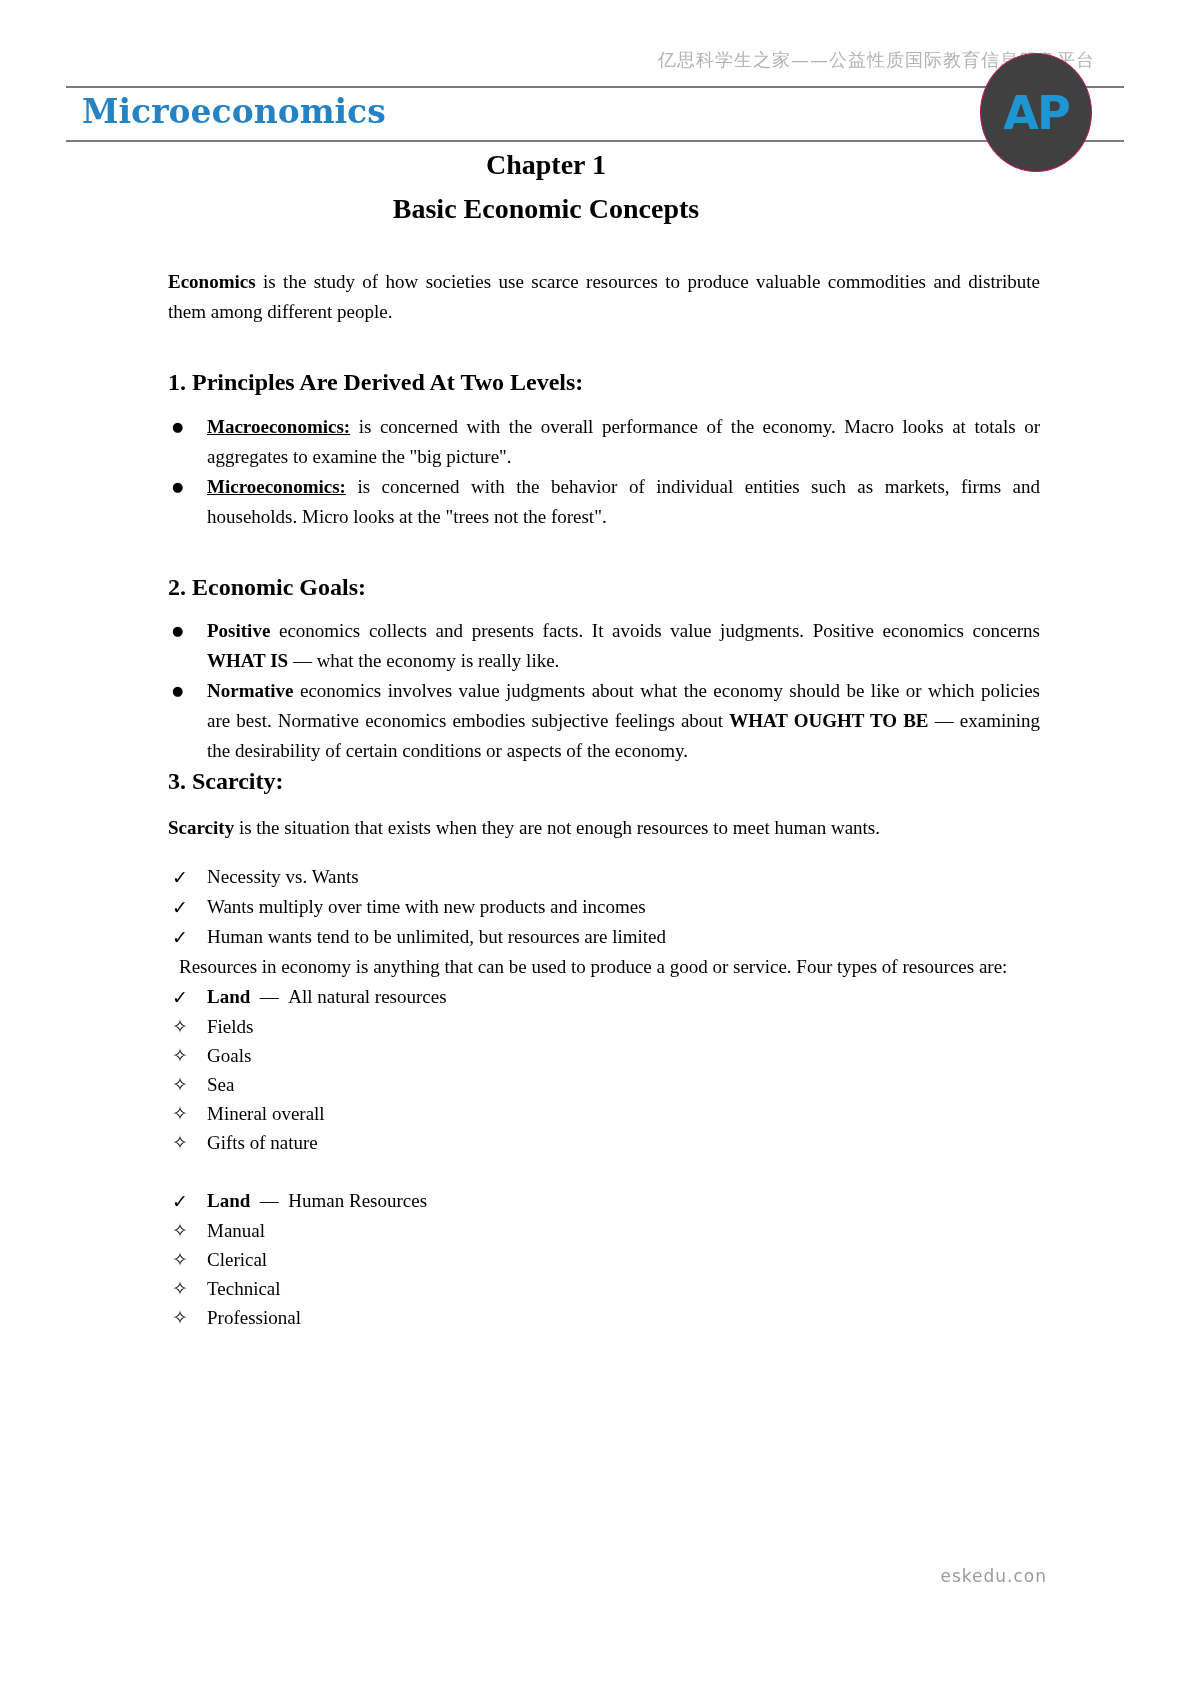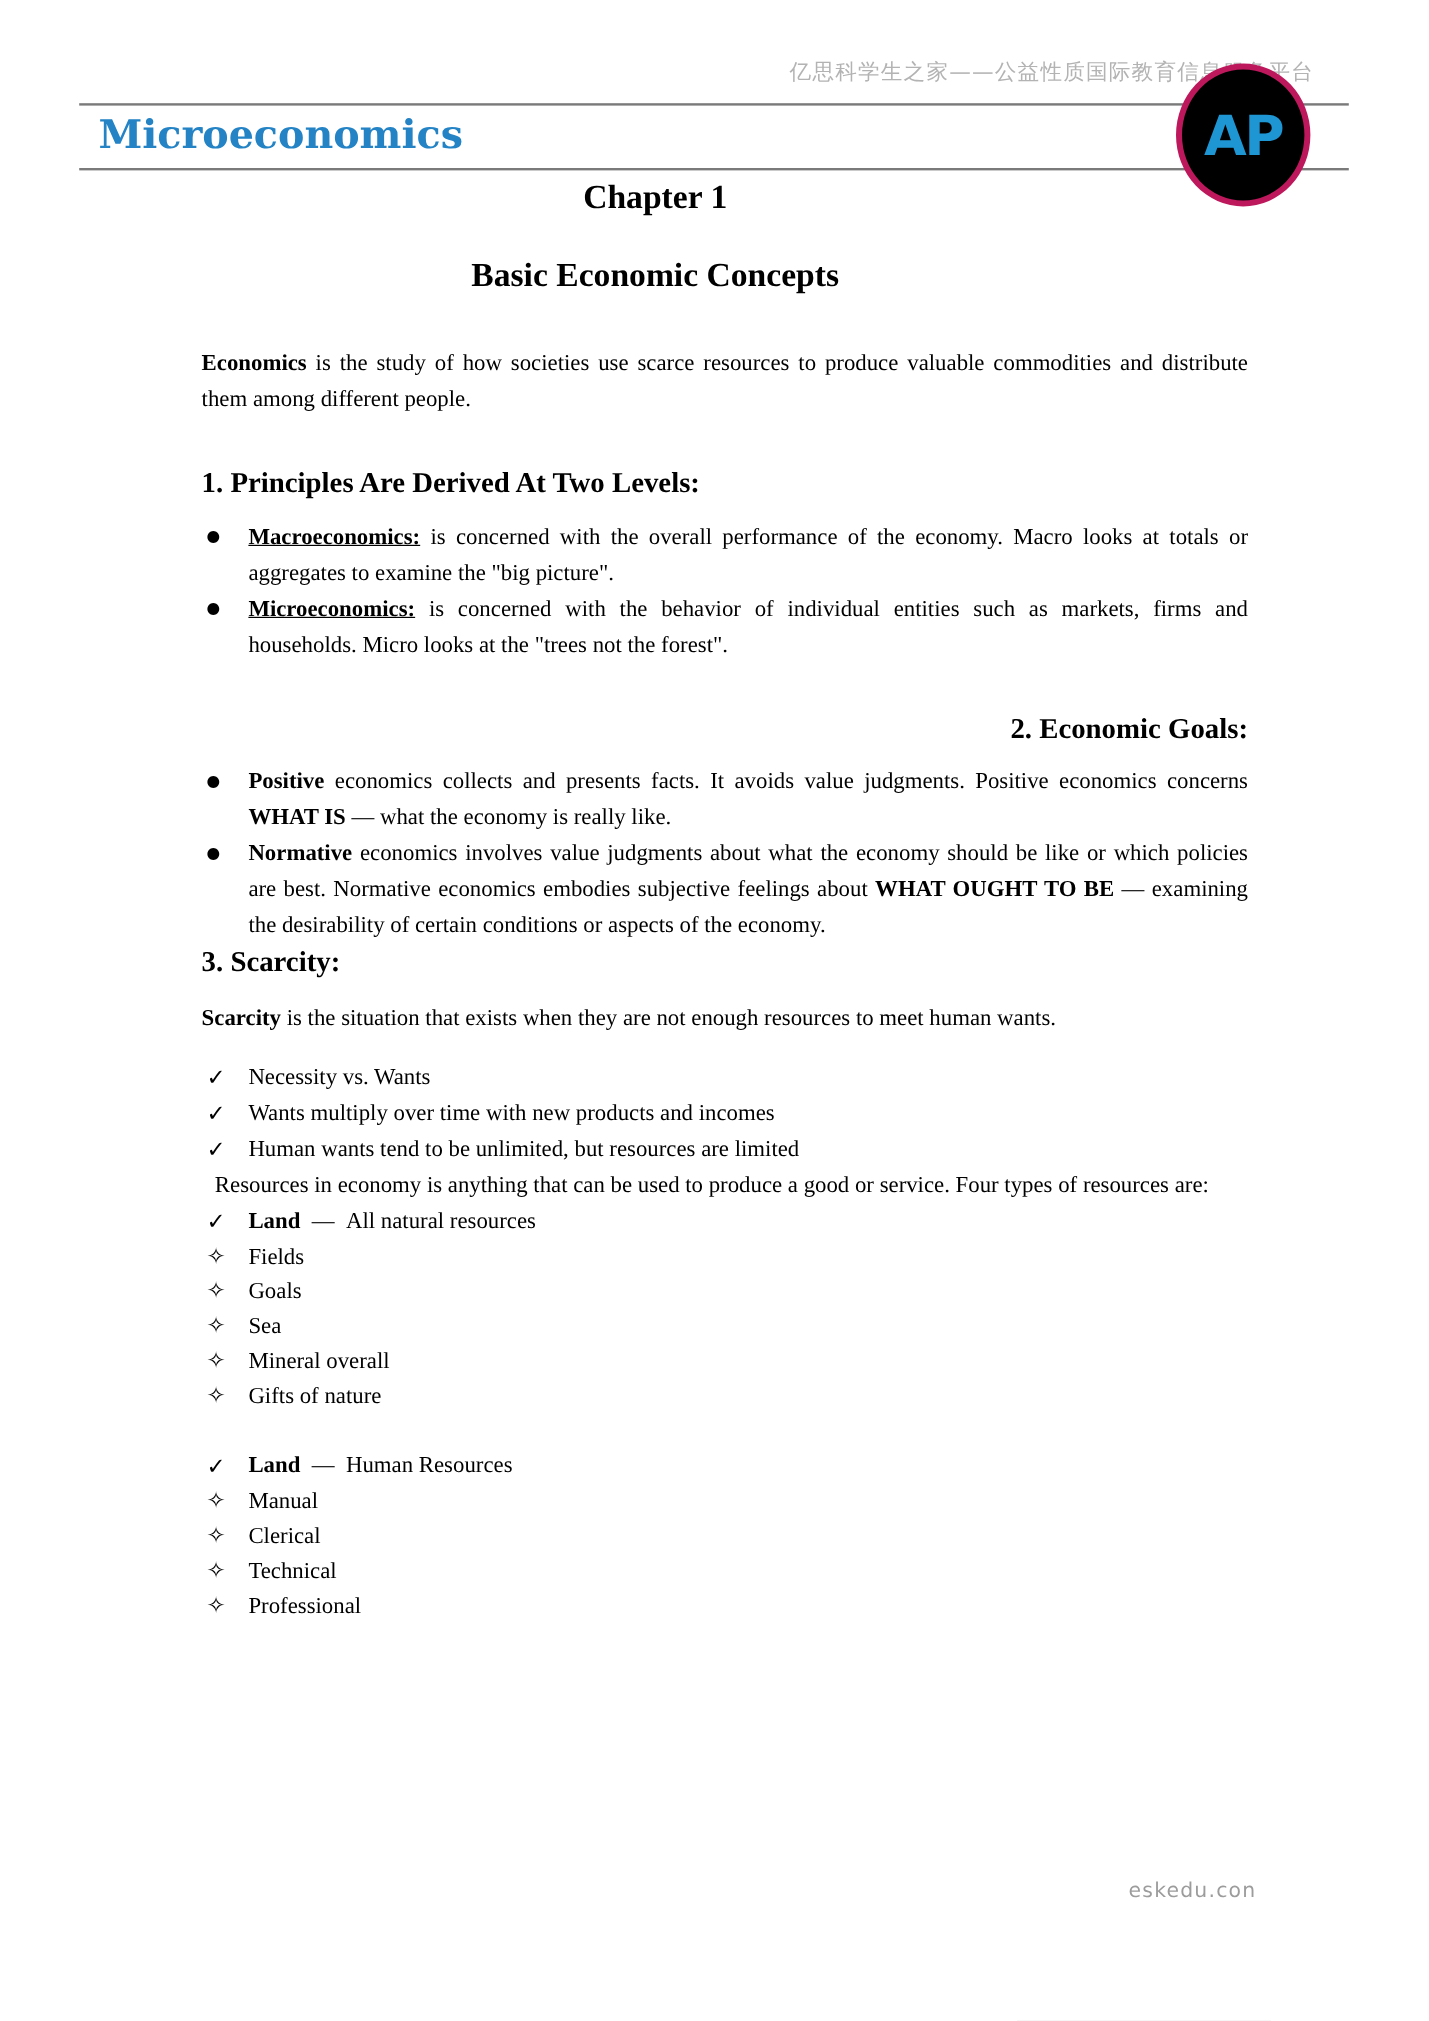--- a/index.html
+++ b/index.html
@@ -16,39 +16,39 @@
   .rule{position:absolute;left:66px;width:1058px;height:2px;background:#7a7a7a;}
   .rule-top{top:86px;}
   .rule-bottom{top:140px;}
   .brand{
     position:absolute;left:82px;top:92px;
     font-family:"DejaVu Serif",serif;font-weight:bold;font-size:33px;
     color:#2383c5;line-height:1.2;
   }
   .ap-logo{
     position:absolute;left:980px;top:53px;width:112px;height:119px;
-    box-sizing:border-box;border:5px solid #be185d;border-radius:50%;
-    background:#000000;display:flex;align-items:center;justify-content:center;z-index:5;
+    box-sizing:border-box;border:1px solid #be185d;border-radius:50%;
+    background:#404040;display:flex;align-items:center;justify-content:center;z-index:5;
   }
   .ap-logo-text{
     font-family:"DejaVu Sans",sans-serif;font-weight:bold;font-size:46px;
     color:#1e96d3;letter-spacing:-2px;
   }
   
   .content{position:absolute;left:168px;top:148px;width:872px;}
   .doc-title{
     text-align:center;font-weight:bold;font-size:28px;line-height:34px;
     padding-right:116px;
   }
-  .doc-subtitle{margin-top:31px;}
+  .doc-subtitle{margin-top:10px;}
   .para{font-size:19px;line-height:30px;text-align:justify;}
   .intro{margin-top:41px;}
   .sec-heading{font-weight:bold;font-size:24px;line-height:30px;}
   .h1m{margin-top:40px;}
-  .h2m{margin-top:40px;text-align:right;}
+  .h2m{margin-top:40px;}
   .h3m{}
   .list{margin-top:15px;}
   .list2{margin-top:14px;}
   .li{display:flex;}
   .li .marker{
     flex:0 0 39px;box-sizing:border-box;padding-left:4px;
     font-family:"DejaVu Sans",sans-serif;line-height:30px;
   }
   .marker-dot{font-size:13px;}
   .marker-check{font-size:19px;}

